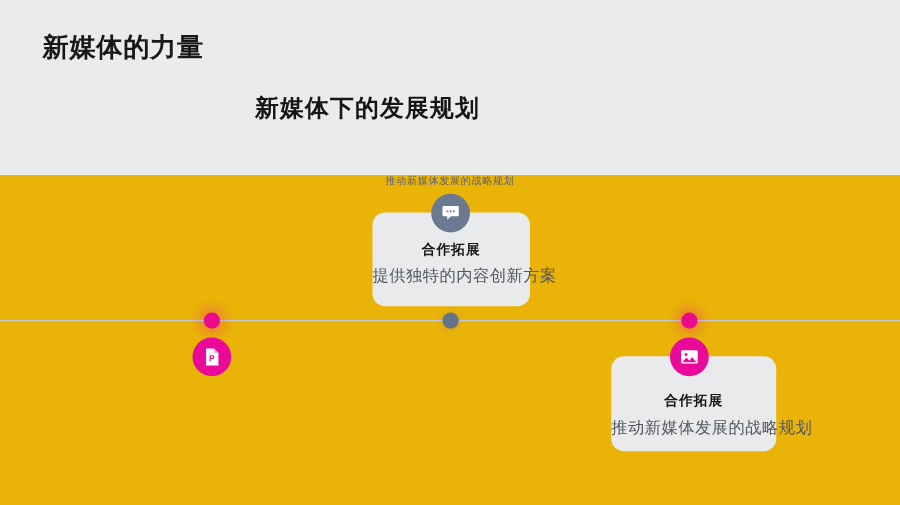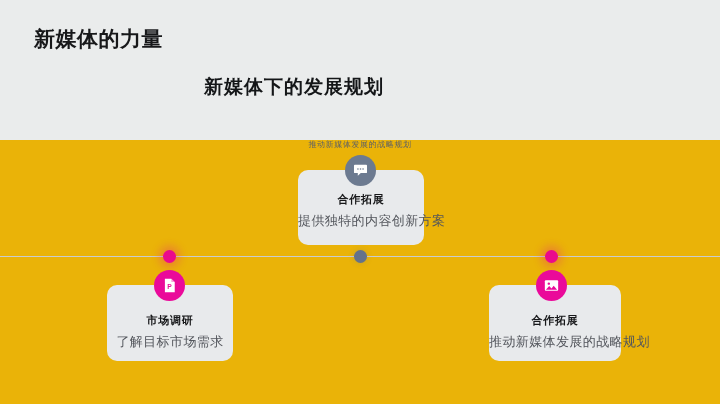--- a/index.html
+++ b/index.html
@@ -226,24 +226,20 @@
 
   <div id="icon-1" class="icon-badge muted">
     <svg width="17" height="17" viewBox="0 0 24 24" aria-hidden="true">
       <path fill="#ffffff" d="M4 4h16a1.2 1.2 0 0 1 1.2 1.2v9.2A1.2 1.2 0 0 1 20 15.6h-7.6L8.2 19.4v-3.8H4a1.2 1.2 0 0 1-1.2-1.2V5.2A1.2 1.2 0 0 1 4 4z"></path>
       <circle cx="8.4" cy="9.8" r="1.15" fill="#6c7a90"></circle>
       <circle cx="12" cy="9.8" r="1.15" fill="#6c7a90"></circle>
       <circle cx="15.6" cy="9.8" r="1.15" fill="#6c7a90"></circle>
     </svg>
   </div>
 
-  <div id="card-0" class="card">
-    <div class="card-title">市场调研</div>
-    <div class="card-desc">了解目标市场需求</div>
-  </div>
 
   <div id="icon-0" class="icon-badge accent">
     <svg width="17" height="17" viewBox="0 0 24 24" aria-hidden="true">
       <path fill="#ffffff" d="M5.5 2.4h9.1L19.4 7.2v14.4H5.5z"></path>
       <path fill="#ea0a9a" d="M14.6 2.4v4.8h4.8z" opacity="0.38"></path>
       <text x="12" y="16.6" text-anchor="middle" font-family="Liberation Sans, sans-serif" font-size="9.5" font-weight="bold" fill="#ea0a9a">P</text>
     </svg>
   </div>
 
   <div id="card-2" class="card">

